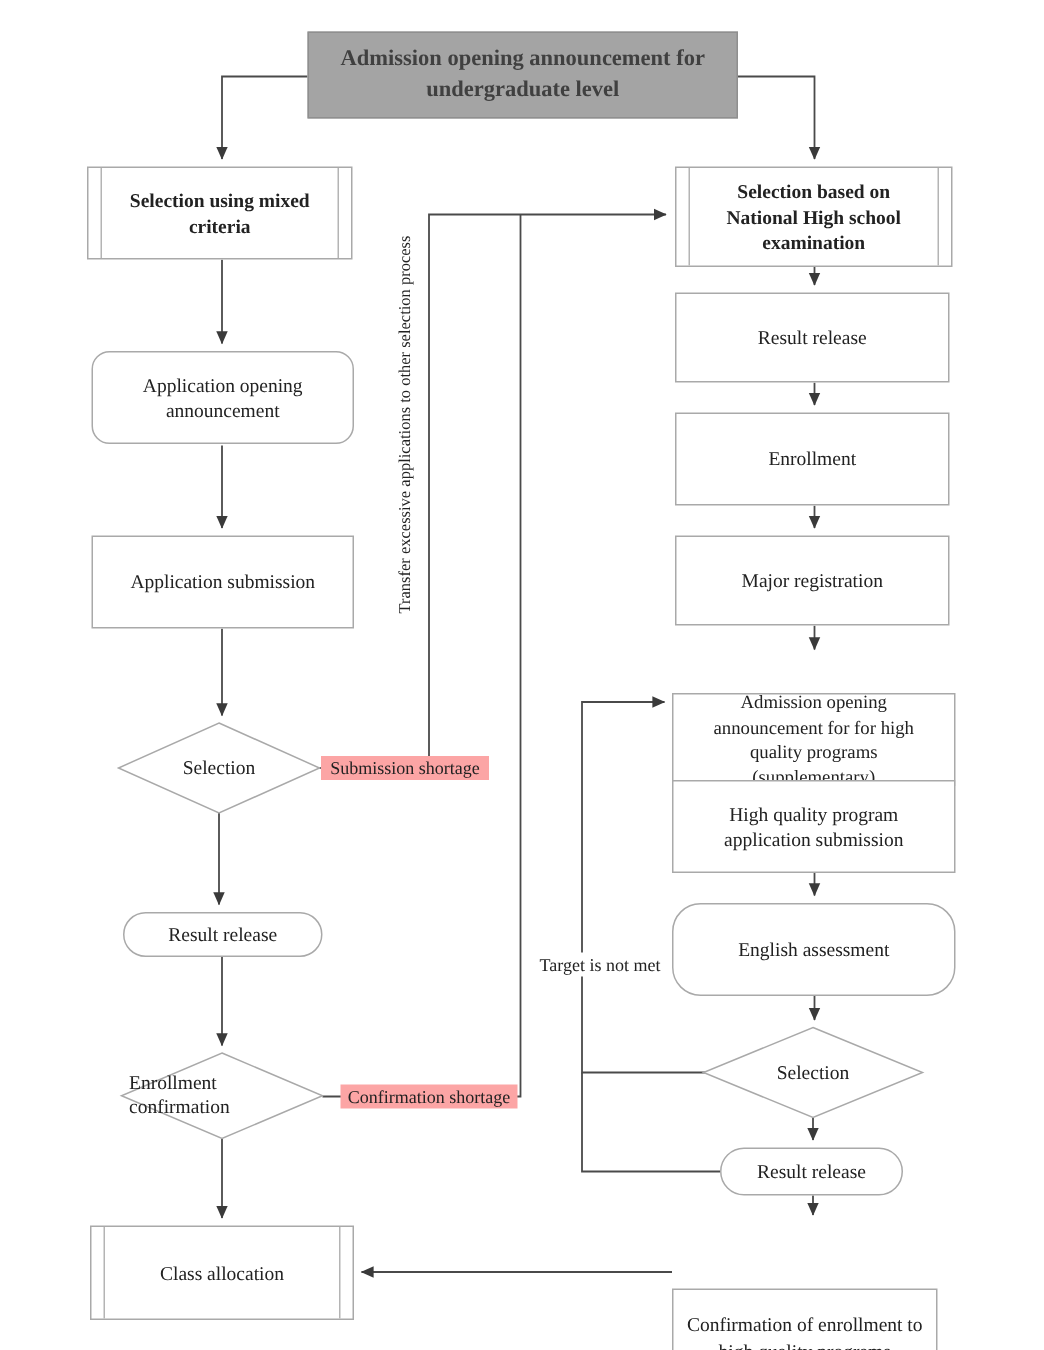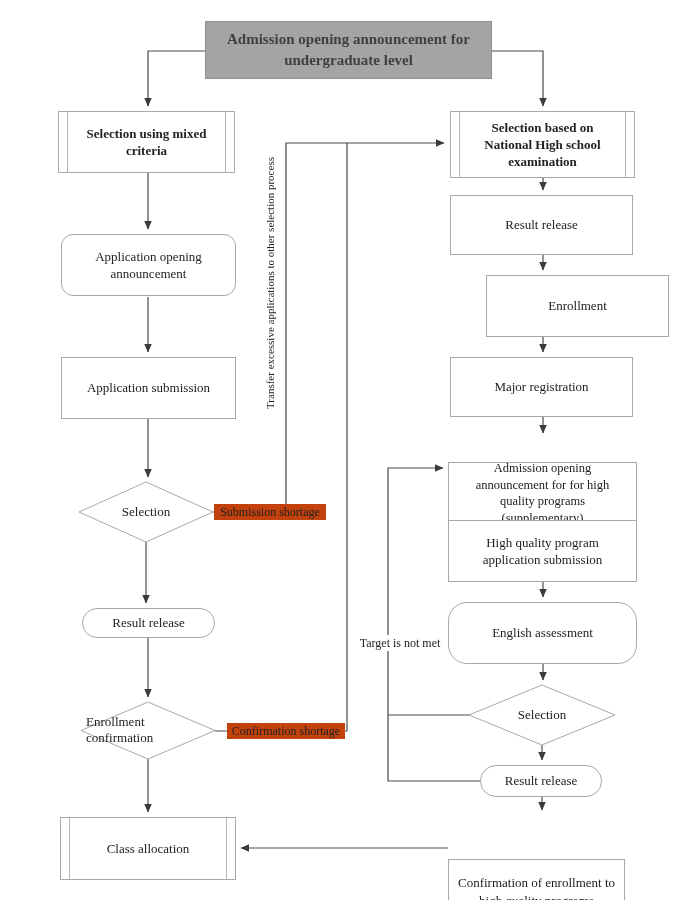--- a/index.html
+++ b/index.html
@@ -20,39 +20,39 @@
   .stadium{border-radius:16px;}
   .title{
     background:#a4a4a4;border:1px solid #8f8f8f;font-weight:bold;font-size:15px;
     line-height:1.4;color:#404040;
   }
   .dtext{
     position:absolute;z-index:2;background:transparent;border:none;display:flex;
     align-items:center;justify-content:center;font-size:13px;line-height:1.25;
   }
   .edge-label{
-    position:absolute;z-index:2;background:#c2410c;font-size:12px;line-height:1.2;
+    position:absolute;z-index:2;background:#fca5a5;font-size:12px;line-height:1.2;
     text-align:center;padding:1px 0;
   }
   .edge-label-rot{
     position:absolute;z-index:2;font-size:11px;line-height:1.2;text-align:center;
     transform:rotate(-90deg);white-space:nowrap;
   }
   
   #n-title{left:205px;top:21px;width:287px;height:58px;padding:0 12px;}
   #n-l1{left:58px;top:111px;width:177px;height:62px;padding:0 16px;}
   #n-l2{left:61px;top:234px;width:175px;height:62px;padding:0 16px;border-radius:12px;}
   #n-l3{left:61px;top:357px;width:175px;height:62px;}
   #t-l4{left:84px;top:497px;width:124px;height:30px;}
   #n-l5{left:82px;top:608px;width:133px;height:30px;}
   #t-l6{left:86px;top:712px;width:124px;height:36px;}
   #n-l7{left:60px;top:817px;width:176px;height:63px;padding:0 14px;}
   #n-r1{left:450px;top:111px;width:185px;height:67px;padding:0 18px;}
   #n-r2{left:450px;top:195px;width:183px;height:60px;}
-  #n-r3{left:450px;top:275px;width:183px;height:62px;margin-left:36px;}
+  #n-r3{left:450px;top:275px;width:183px;height:62px;}
   #n-r4{left:450px;top:357px;width:183px;height:60px;}
   #n-r5{left:448px;top:462px;width:189px;height:62px;padding:0 16px;font-size:12.5px;}
   #n-r6{left:448px;top:520px;width:189px;height:62px;padding:0 16px;}
   #n-r7{left:448px;top:602px;width:189px;height:62px;border-radius:19px;}
   #t-r8{left:478px;top:700px;width:128px;height:30px;}
   #n-r9{left:480px;top:765px;width:122px;height:32px;}
   #n-r10{left:448px;top:815px;width:177px;height:65px;padding:0 6px;margin-top:44px;}
   
   #lab-sub{left:214px;top:504px;width:112px;}
   #lab-conf{left:227px;top:723px;width:118px;}

